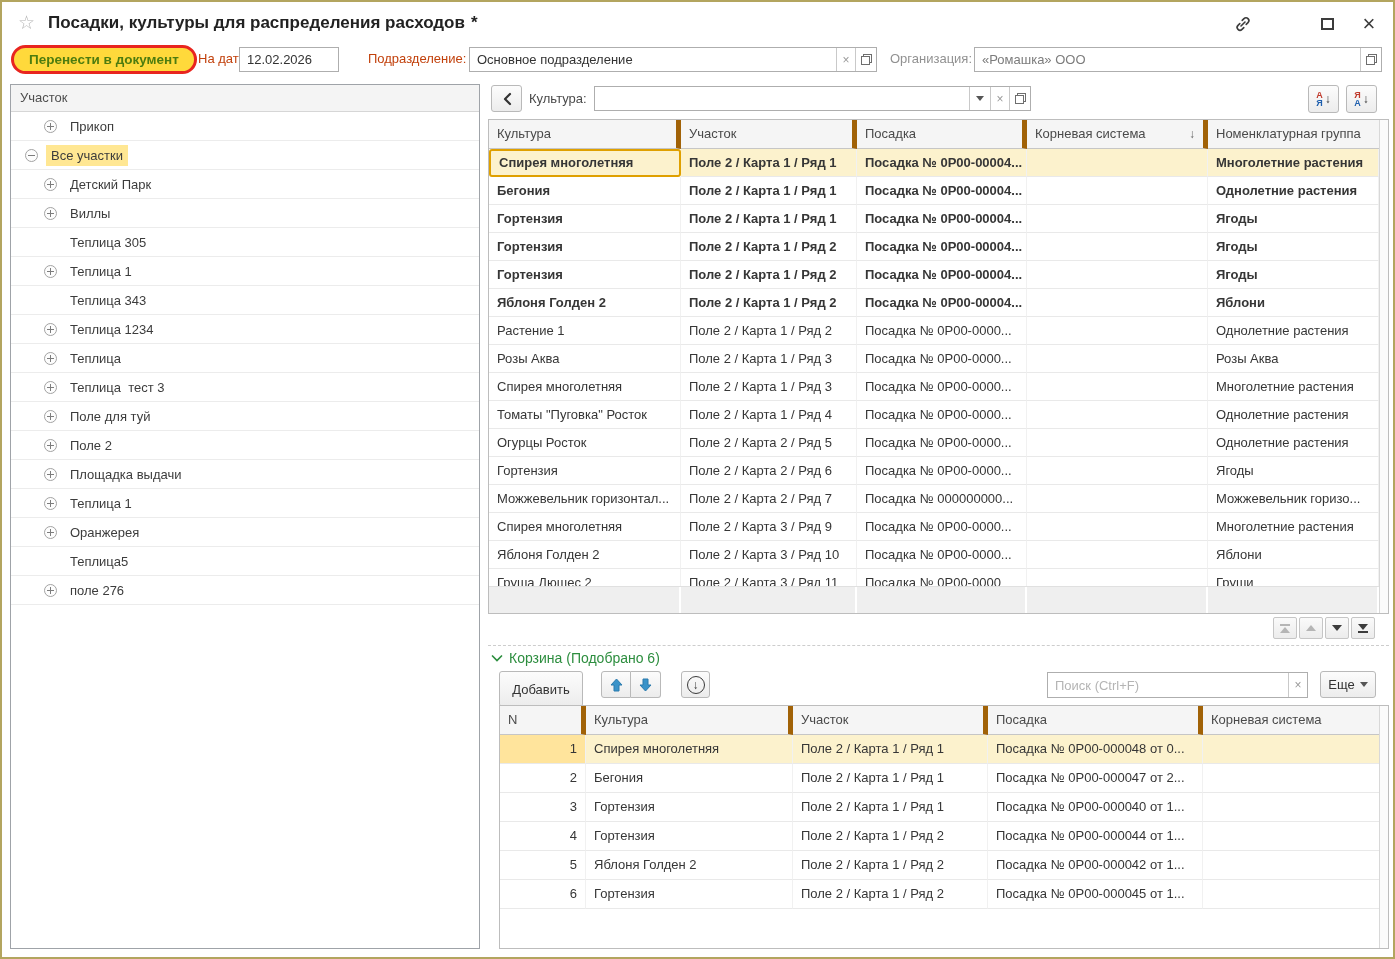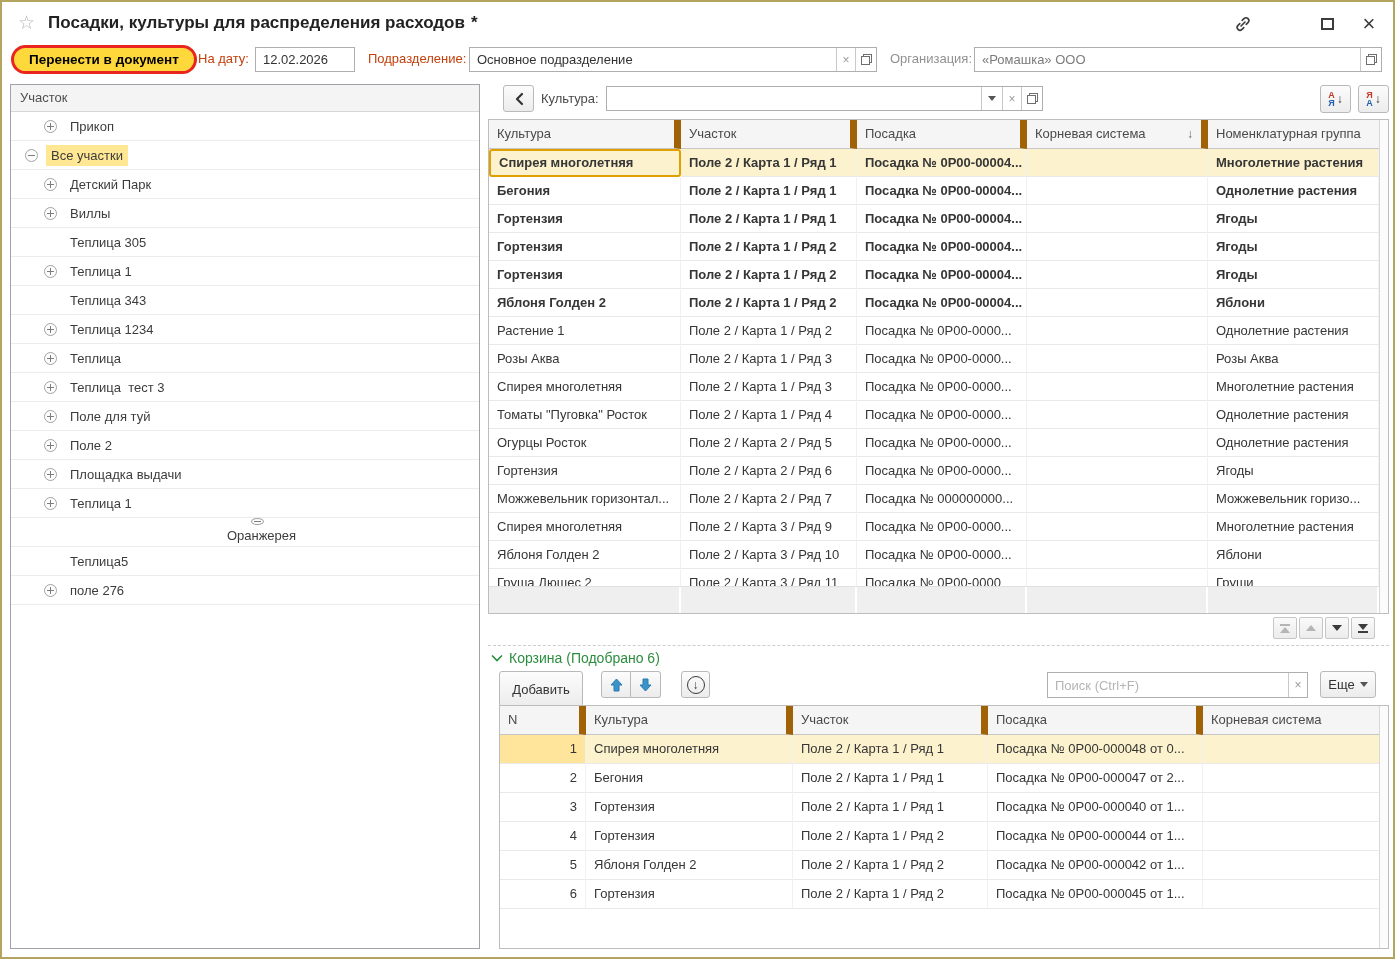--- a/index.html
+++ b/index.html
@@ -15,21 +15,21 @@
   .tb-icons { position:absolute; right:14px; top:12px; display:flex; align-items:center; gap:22px; }
   .icon-btn { display:flex; align-items:center; justify-content:center; width:20px; height:20px; cursor:pointer; }
   .dots { display:grid; grid-template-columns:3px 3px; grid-auto-rows:3px; gap:2px; }
   .dots i { background:#555; }
   .sq { width:13px; height:12px; border:2px solid #3c3c3c; display:inline-block; }
   .close-x { font-size:22px; color:#3c3c3c; line-height:18px; }
 
   
   .cmdbar { position:absolute; left:0; top:42px; right:0; height:32px; }
   .btn-transfer { position:absolute; left:9px; top:1px; height:29px; padding:0 15px; background:#ffd93b;
-    border:3px solid #e8251f; border-radius:15px; font-weight:bold; font-size:13.5px; color:#000000; cursor:pointer;
+    border:3px solid #e8251f; border-radius:15px; font-weight:bold; font-size:13.5px; color:#4d7c0f; cursor:pointer;
     font-family:"Liberation Sans",sans-serif; }
   .lbl { position:absolute; top:7px; color:#c2410c; white-space:nowrap; }
   .lbl-gray { color:#919191; }
   .fld { position:absolute; top:3px; height:25px; border:1px solid #aeaeae; background:#fff; display:flex; align-items:stretch; }
   .fld input { border:none; outline:none; flex:1; padding:0 7px; font:13px "Liberation Sans",sans-serif; color:#333; background:transparent; min-width:0; }
   .fld input.gray { color:#7c7c7c; }
   .seg { display:flex; align-items:center; justify-content:center; border-left:1px solid #c9c9c9; cursor:pointer; background:#fff; }
   .seg-x { width:19px; color:#9a9a9a; font-size:12px; }
   .seg-dd { width:21px; }
   .tri-dn-s { width:0; height:0; border-left:4px solid transparent; border-right:4px solid transparent; border-top:5px solid #555; }
@@ -44,38 +44,38 @@
   .expander { width:13px; height:13px; min-width:13px; border:1px solid #a3a3a3; border-radius:50%; position:relative; display:inline-block; margin-right:8px; background:#fdfdfd; }
   .expander::before { content:''; position:absolute; left:2px; right:2px; top:50%; height:1px; background:#7d7d7d; margin-top:-0.5px; }
   .exp-plus::after { content:''; position:absolute; top:2px; bottom:2px; left:50%; width:1px; background:#7d7d7d; margin-left:-0.5px; }
   .exp-none { visibility:hidden; }
   .tree-label { padding:3px 5px; color:#3c3c3c; }
   .tree-label.selected { background:#ffe793; }
 
   
   .right-panel { position:absolute; left:486px; top:82px; width:901px; height:865px; }
 
-  .filter-row { position:absolute; left:12px; top:0; right:0; height:30px; }
+  .filter-row { position:absolute; left:0; top:0; right:0; height:30px; }
   .btn { background:linear-gradient(#fcfcfc,#ececec); border:1px solid #b9b9b9; border-radius:3px; cursor:pointer;
          display:inline-flex; align-items:center; justify-content:center; font:13px "Liberation Sans",sans-serif; color:#333; }
   .btn-back { position:absolute; left:3px; top:1px; width:31px; height:27px; }
   .filter-lbl { position:absolute; left:41px; top:7px; color:#4a4a4a; }
   .combo { position:absolute; left:106px; top:2px; width:437px; }
   .sort-btn { position:absolute; top:1px; width:31px; height:28px; gap:2px; }
   .sort1 { left:820px; } .sort2 { left:858px; }
   .sort-letters { display:flex; flex-direction:column; line-height:8px; font-size:9px; font-weight:bold; }
   .lt-red { color:#c0392b; } .lt-blue { color:#1f5fae; }
   .sort-arrow { font-size:12px; color:#333; }
 
   
   .main-table { position:absolute; left:0; top:35px; width:901px; height:495px; border:1px solid #bdbdbd; display:flex; background:#fff; }
   .mt-content { flex:1; display:flex; flex-direction:column; overflow:hidden; }
   .mt-strip { width:9px; border-left:1px solid #d8d8d8; background:#fbfbfb; }
   .hrow { display:flex; height:29px; background:#f5f5f5; }
-  .hcell { line-height:28px; padding:0 8px; color:#4a4a4a; border-right:7px solid #a16207; border-bottom:1px solid #c6c6c6;
+  .hcell { line-height:28px; padding:0 8px; color:#4a4a4a; border-right:5px solid #a16207; border-bottom:1px solid #c6c6c6;
            white-space:nowrap; overflow:hidden; display:flex; align-items:center; }
   .hcell .htext { flex:1; }
   .sort-ind { color:#666; font-size:12px; margin-left:4px; }
   .mc0{width:192px} .mc1{width:176px} .mc2{width:170px} .mc3{width:181px} .mc4{flex:1; border-right:none;}
   .mt-rows { height:437px; overflow:hidden; }
   .mt-row { display:flex; height:28px; cursor:pointer; }
   .mt-cell { line-height:27px; padding:0 8px; border-right:1px solid #f1f1f1; border-bottom:1px solid #e9e9e9;
              white-space:nowrap; overflow:hidden; color:#363636; }
   .mt-row.bold .mt-cell { font-weight:bold; }
   .mt-row.selected .mt-cell { background:#fcf2cd; }
@@ -145,21 +145,21 @@
       <span class="icon-btn">
           <span class="sq"></span>
         </span>
       <span class="icon-btn close-x">×</span>
     </div>
   </div>
 
   <div class="cmdbar">
     <button class="btn-transfer">Перенести в документ</button>
     <span class="lbl" style="left:196px">На дату:</span>
-    <div class="fld" style="left:253px; width:100px">
+    <div class="fld" style="left:237px; width:100px">
       <input value="12.02.2026" style="">
     </div>
     <span class="lbl" style="left:366px">Подразделение:</span>
     <div class="fld" style="left:467px; width:408px">
       <input value="Основное подразделение" style="">
       <span class="seg seg-x">×</span>
       <span class="seg seg-dd">
           <span class="dbl-sq"></span>
         </span>
     </div>
@@ -182,21 +182,21 @@
         <div class="tree-row" style="padding-left: 33px;"><span class="expander exp-none"></span><span class="tree-label">Теплица 305</span></div>
         <div class="tree-row" style="padding-left: 33px;"><span class="expander exp-plus"></span><span class="tree-label">Теплица 1</span></div>
         <div class="tree-row" style="padding-left: 33px;"><span class="expander exp-none"></span><span class="tree-label">Теплица 343</span></div>
         <div class="tree-row" style="padding-left: 33px;"><span class="expander exp-plus"></span><span class="tree-label">Теплица 1234</span></div>
         <div class="tree-row" style="padding-left: 33px;"><span class="expander exp-plus"></span><span class="tree-label">Теплица</span></div>
         <div class="tree-row" style="padding-left: 33px;"><span class="expander exp-plus"></span><span class="tree-label">Теплица  тест 3</span></div>
         <div class="tree-row" style="padding-left: 33px;"><span class="expander exp-plus"></span><span class="tree-label">Поле для туй</span></div>
         <div class="tree-row" style="padding-left: 33px;"><span class="expander exp-plus"></span><span class="tree-label">Поле 2</span></div>
         <div class="tree-row" style="padding-left: 33px;"><span class="expander exp-plus"></span><span class="tree-label">Площадка выдачи</span></div>
         <div class="tree-row" style="padding-left: 33px;"><span class="expander exp-plus"></span><span class="tree-label">Теплица 1</span></div>
-        <div class="tree-row" style="padding-left: 33px; flex-direction: column;"><span class="expander exp-plus"></span><span class="tree-label">Оранжерея</span></div>
+        <div class="tree-row" style="padding-left: 33px;"><span class="expander exp-plus"></span><span class="tree-label">Оранжерея</span></div>
         <div class="tree-row" style="padding-left: 33px;"><span class="expander exp-none"></span><span class="tree-label">Теплица5</span></div>
         <div class="tree-row" style="padding-left: 33px;"><span class="expander exp-plus"></span><span class="tree-label">поле 276</span></div>
       </div>
   </div>
 
   <div class="right-panel">
 
     <div class="filter-row">
       <button class="btn btn-back">
         <svg width="12" height="14" viewBox="0 0 12 14" fill="none" stroke="#333" stroke-width="2.2" stroke-linecap="round" stroke-linejoin="round">

